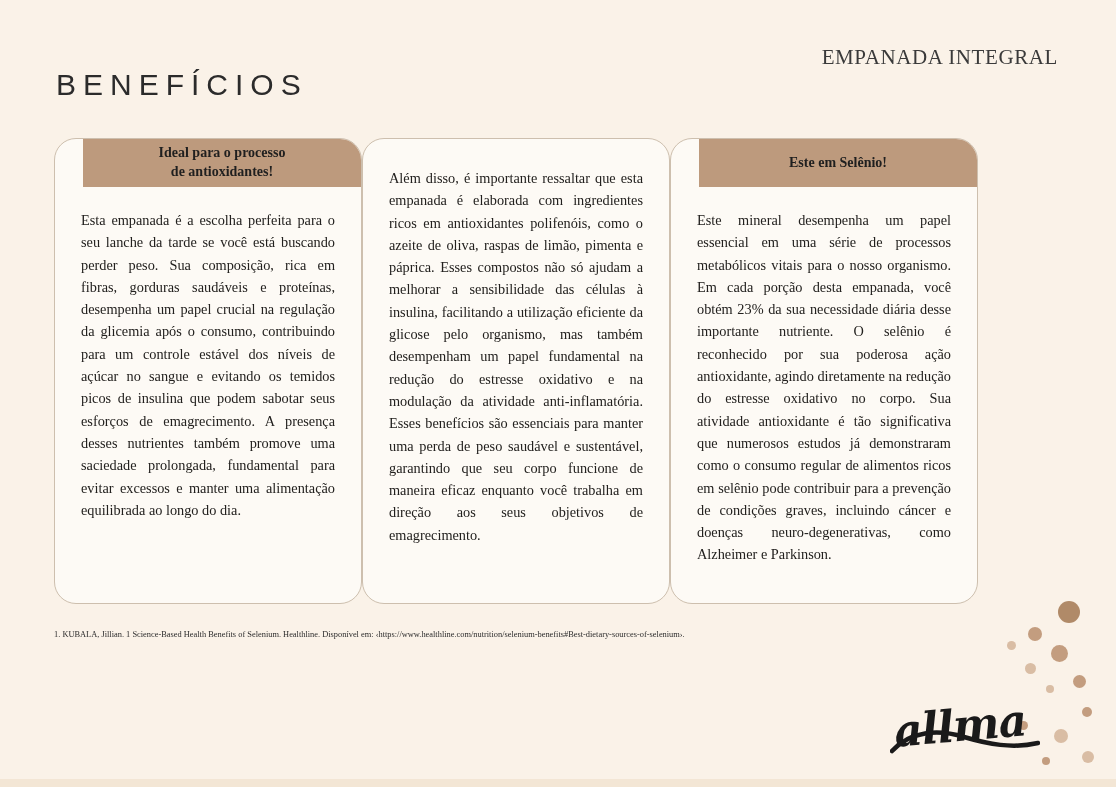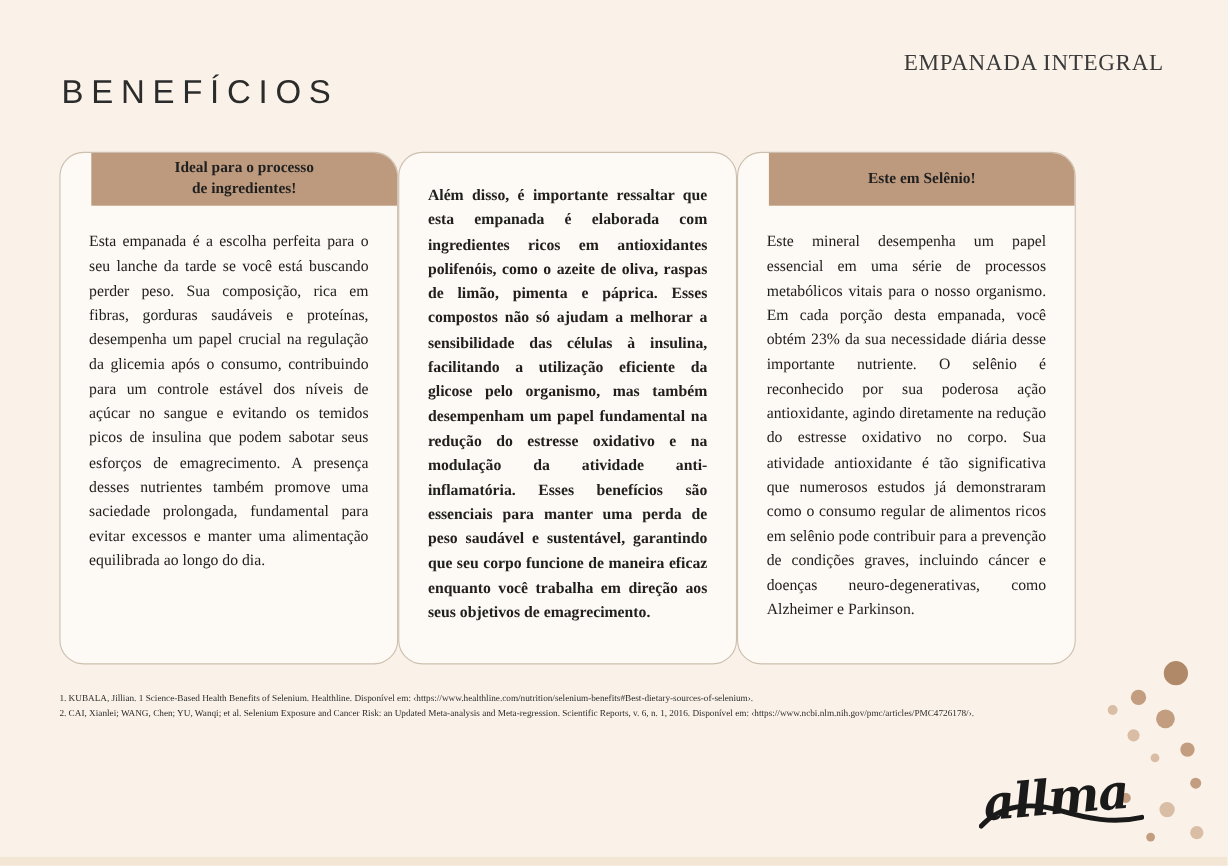--- a/index.html
+++ b/index.html
@@ -95,21 +95,20 @@
     padding: 70px 26px 26px 26px;
     font-size: 14.3px;
     line-height: 1.56;
     color: #22201e;
     text-align: justify;
     text-justify: inter-word;
     hyphens: auto;
   }
   .card.no-header .card-body {
     padding-top: 28px;
-    font-weight: bold;
   }
 
   
   .refs {
     position: absolute;
     left: 54px;
     top: 628px;
     width: 860px;
     font-size: 8.4px;
     line-height: 1.55;
@@ -163,21 +162,21 @@
   <div class="header-right">
     <div>EMPANADA INTEGRAL</div>
   </div>
 
   <div class="cards">
 
     <div class="card">
       <div class="card-header">
         <div>
           <div>Ideal para o processo</div>
-          <div>de ingredientes!</div>
+          <div>de antioxidantes!</div>
         </div>
       </div>
       <div class="card-body">Esta empanada é a escolha perfeita para o seu lanche da tarde se você está buscando perder peso. Sua composição, rica em fibras, gorduras saudáveis e proteínas, desempenha um papel crucial na regulação da glicemia após o consumo, contribuindo para um controle estável dos níveis de açúcar no sangue e evitando os temidos picos de insulina que podem sabotar seus esforços de emagrecimento. A presença desses nutrientes também promove uma saciedade prolongada, fundamental para evitar excessos e manter uma alimentação equilibrada ao longo do dia.</div>
     </div>
 
     <div class="card no-header">
 
       <div class="card-body">Além disso, é importante ressaltar que esta empanada é elaborada com ingredientes ricos em antioxidantes polifenóis, como o azeite de oliva, raspas de limão, pimenta e páprica. Esses compostos não só ajudam a melhorar a sensibilidade das células à insulina, facilitando a utilização eficiente da glicose pelo organismo, mas também desempenham um papel fundamental na redução do estresse oxidativo e na modulação da atividade anti-inflamatória. Esses benefícios são essenciais para manter uma perda de peso saudável e sustentável, garantindo que seu corpo funcione de maneira eficaz enquanto você trabalha em direção aos seus objetivos de emagrecimento.</div>
     </div>
 
@@ -185,21 +184,20 @@
       <div class="card-header">
         <div>Este em Selênio!</div>
       </div>
       <div class="card-body">Este mineral desempenha um papel essencial em uma série de processos metabólicos vitais para o nosso organismo. Em cada porção desta empanada, você obtém 23% da sua necessidade diária desse importante nutriente. O selênio é reconhecido por sua poderosa ação antioxidante, agindo diretamente na redução do estresse oxidativo no corpo. Sua atividade antioxidante é tão significativa que numerosos estudos já demonstraram como o consumo regular de alimentos ricos em selênio pode contribuir para a prevenção de condições graves, incluindo cáncer e doenças neuro-degenerativas, como Alzheimer e Parkinson.</div>
     </div>
 
   </div>
 
   <div class="refs">
     <p>1. KUBALA, Jillian. 1 Science-Based Health Benefits of Selenium. Healthline. Disponível em: ‹https://www.healthline.com/nutrition/selenium-benefits#Best-dietary-sources-of-selenium›.</p>
-    <p>2. CAI, Xianlei; WANG, Chen; YU, Wanqi; et al. Selenium Exposure and Cancer Risk: an Updated Meta-analysis and Meta-regression. Scientific Reports, v. 6, n. 1, 2016. Disponível em: ‹https://www.ncbi.nlm.nih.gov/pmc/articles/PMC4726178/›.</p>
   </div>
 
   <div class="logo-zone">
     <div class="dot dark" style="width:22px;height:22px;right:18px;top:22px;"></div>
     <div class="dot" style="width:14px;height:14px;right:56px;top:48px;"></div>
     <div class="dot light" style="width:9px;height:9px;right:82px;top:62px;"></div>
     <div class="dot" style="width:17px;height:17px;right:30px;top:66px;"></div>
     <div class="dot light" style="width:11px;height:11px;right:62px;top:84px;"></div>
     <div class="dot" style="width:13px;height:13px;right:12px;top:96px;"></div>
     <div class="dot light" style="width:8px;height:8px;right:44px;top:106px;"></div>

